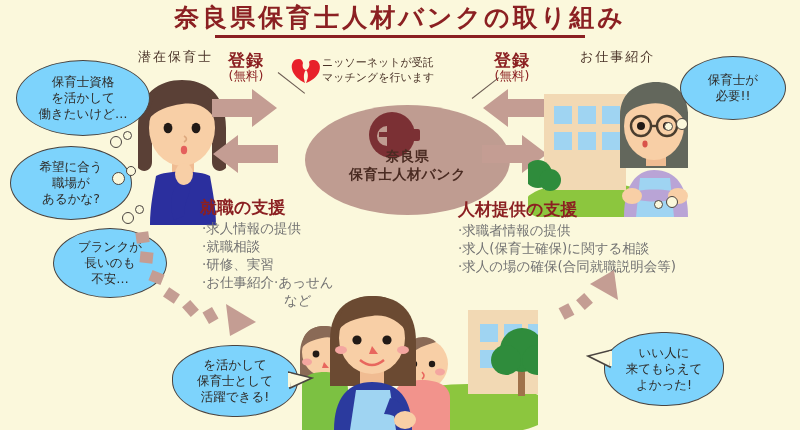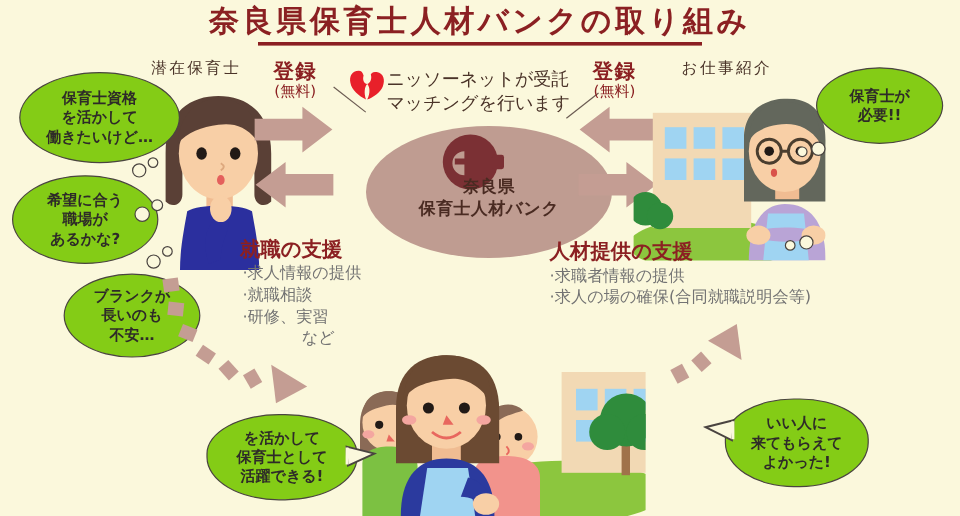--- a/index.html
+++ b/index.html
@@ -33,20 +33,21 @@
   .sec-list{
     font-size:13.5px;color:#737373;line-height:1.33;white-space:nowrap;
   }
   .sec-list div{white-space:nowrap;}
   .indent-right{text-align:right;padding-right:22px;}
 
   
   .role-label{
     font-size:13px;color:#4a3328;letter-spacing:2px;white-space:nowrap;
     font-family:"DejaVu Serif","Liberation Serif",serif;
+    margin-left:12px;
   }
   .reg-label{
     text-align:center;color:#8b2022;font-weight:bold;white-space:nowrap;
     line-height:1.0;
   }
   .reg-label .big{font-size:17px;letter-spacing:1px;
      font-family:"DejaVu Serif","Liberation Serif",serif;}
   .reg-label .small{font-size:12.5px;font-weight:normal;display:block;margin-top:1px;}
 
   
@@ -56,42 +57,42 @@
   }
   #center-text{
     left:305px;top:148px;width:205px;text-align:center;
     font-size:14px;font-weight:bold;color:#4a2b22;line-height:1.25;
     letter-spacing:0.5px;
   }
   #bank-icon{left:368px;top:108px;width:54px;height:54px;}
 
   
   #nisso-text{
-    left:322px;top:56px;font-size:15px;color:#4a3328;line-height:1.35;
+    left:322px;top:56px;font-size:11px;color:#4a3328;line-height:1.35;
     white-space:nowrap;
+    font-family:Liberation Mono, monospace;
   }
   #heart-logo{left:291px;top:58px;width:30px;height:26px;}
   .leader{position:absolute;background:#6b5b52;height:1px;}
 
   
   .blockarrow{position:absolute;}
 
   
   .bubble{
     position:absolute;
     border:1.6px solid #4a4440;
-    background:#84cc16;
+    background:#7dd3fc;
     text-align:center;
     color:#2e2b28;
     font-size:12.5px;
     line-height:1.28;
     display:flex;align-items:center;justify-content:center;
     font-family:"DejaVu Sans","Liberation Sans",sans-serif;
     white-space:pre-line;
-    font-weight:bold;
   }
   .thought{border-radius:50%;}
   .speech{border-radius:48% 48% 48% 48%/46% 46% 50% 50%;}
   .dot{
     position:absolute;border:1.5px solid #4a4440;border-radius:50%;
     background:#fbf8dc;
   }
   .tail{position:absolute;}
 
   
@@ -247,26 +248,28 @@
   <div class="dot" style="left:664px;top:122px;width:7px;height:7px;"></div>
 
   <div class="dot" style="left:666px;top:196px;width:10px;height:10px;"></div>
   <div class="dot" style="left:654px;top:200px;width:7px;height:7px;"></div>
 
   <div class="abs sec-head" style="left:200px;top:196px;font-family:Liberation Mono, monospace;">就職の支援</div>
   <div class="abs sec-list" style="left:202px;top:220px;">
     <div>·求人情報の提供</div>
     <div>·就職相談</div>
     <div>·研修、実習</div>
+    <div>·お仕事紹介·あっせん</div>
     <div class="indent-right">など</div>
   </div>
 
   <div class="abs sec-head" style="left:458px;top:198px;">人材提供の支援</div>
   <div class="abs sec-list" style="left:458px;top:222px;">
     <div>·求職者情報の提供</div>
+    <div>·求人(保育士確保)に関する相談</div>
     <div>·求人の場の確保(合同就職説明会等)</div>
   </div>
 
   <div class="dash" style="left:136px;top:232px;transform:rotate(-8deg);"></div>
   <div class="dash" style="left:140px;top:252px;transform:rotate(6deg);"></div>
   <div class="dash" style="left:150px;top:272px;transform:rotate(22deg);"></div>
   <div class="dash" style="left:165px;top:290px;transform:rotate(34deg);"></div>
   <div class="dash" style="left:184px;top:303px;transform:rotate(48deg);"></div>
   <div class="dash" style="left:204px;top:310px;transform:rotate(60deg);"></div>
   <svg class="abs" style="left:222px;top:302px;" width="36" height="36" viewBox="0 0 36 36">

